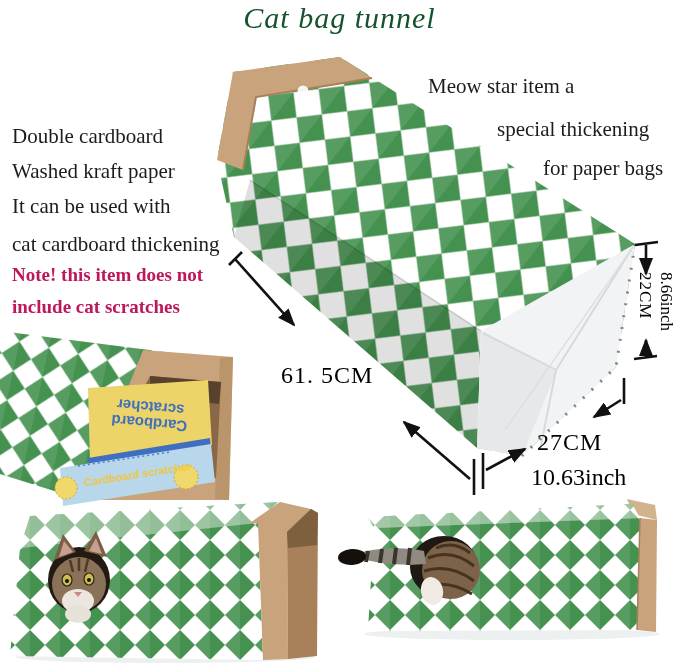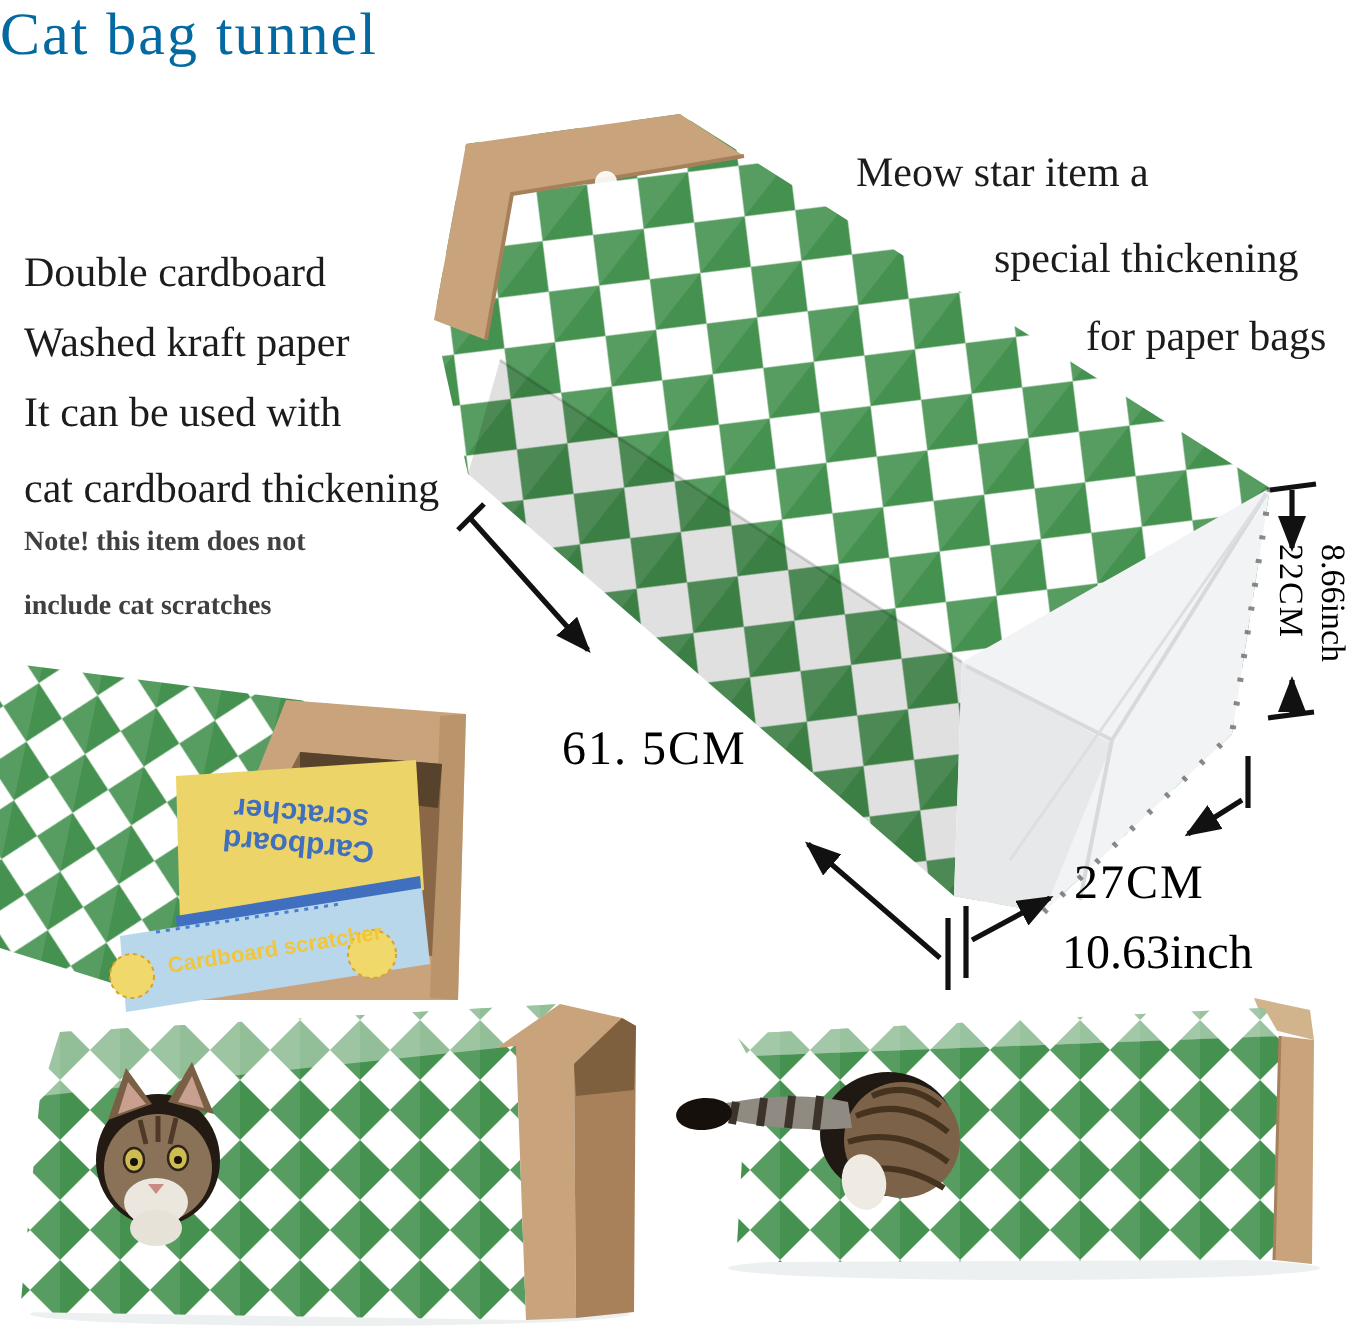--- a/index.html
+++ b/index.html
@@ -1,22 +1,22 @@
 <!DOCTYPE html>
 <html><head>
 <meta charset="utf-8">
 <style>
   html,body{margin:0;padding:0;background:#ffffff;}
   .canvas{position:relative;width:679px;height:666px;background:#fff;overflow:hidden;
           font-family:"Liberation Serif", serif;color:#1a1a1a;}
   .art{position:absolute;left:0;top:0;}
   .txt{position:absolute;white-space:nowrap;line-height:1.15;}
-  .title{left:0;top:1px;width:679px;font-size:30px;letter-spacing:1px;color:#0369a1;}
+  .title{left:0;top:1px;width:679px;text-align:center;font-size:30px;letter-spacing:1px;color:#14532d;font-style:italic;}
   .note{font-size:21px;color:#1c1c1c;}
-  .noteb{font-size:14px;font-weight:bold;color:#404040;}
+  .noteb{font-size:19px;font-weight:bold;color:#be185d;}
   .dim{font-size:24px;color:#000;}
   .dimcm{letter-spacing:1px;}
   .vdim{left:677px;top:272px;transform:rotate(90deg);transform-origin:0 0;
         font-size:17px;line-height:21px;color:#000;}
   .vdim div{white-space:nowrap;}
 </style>
 </head>
 <body>
 
 <div class="canvas">

